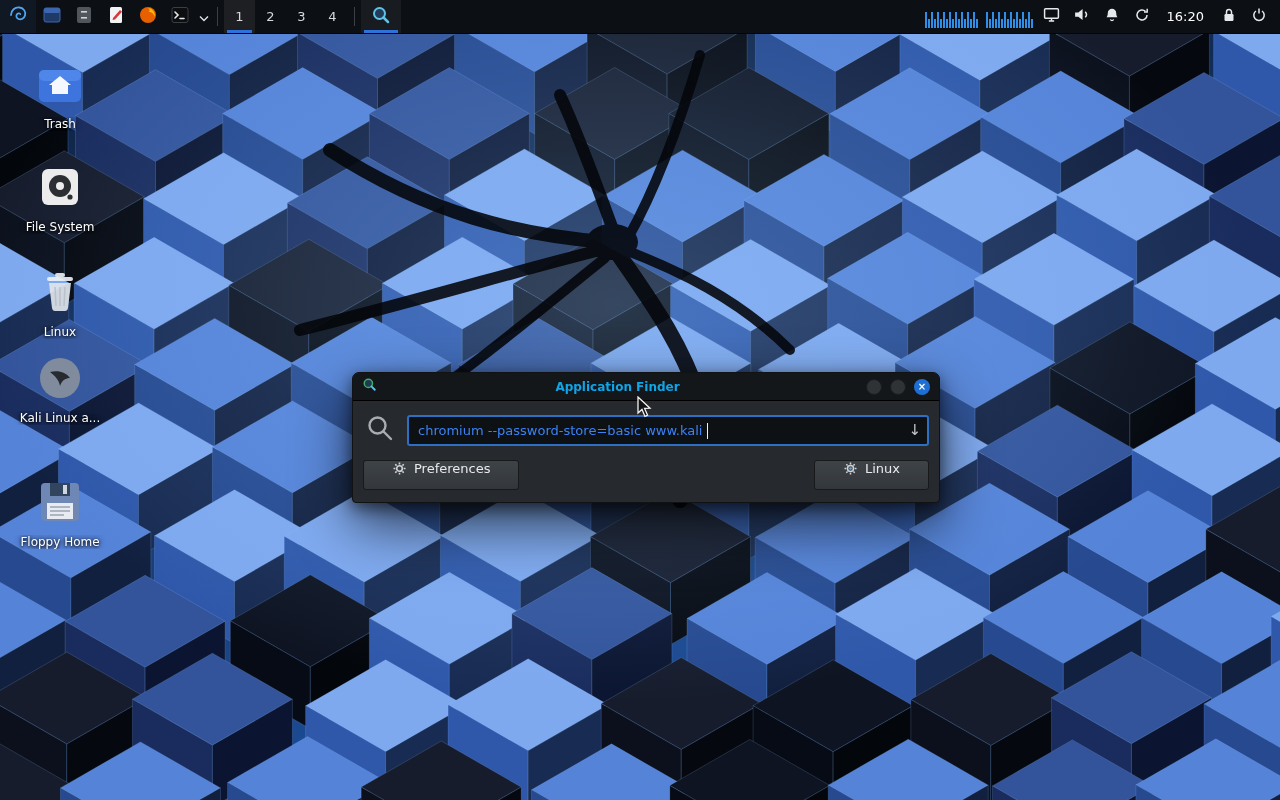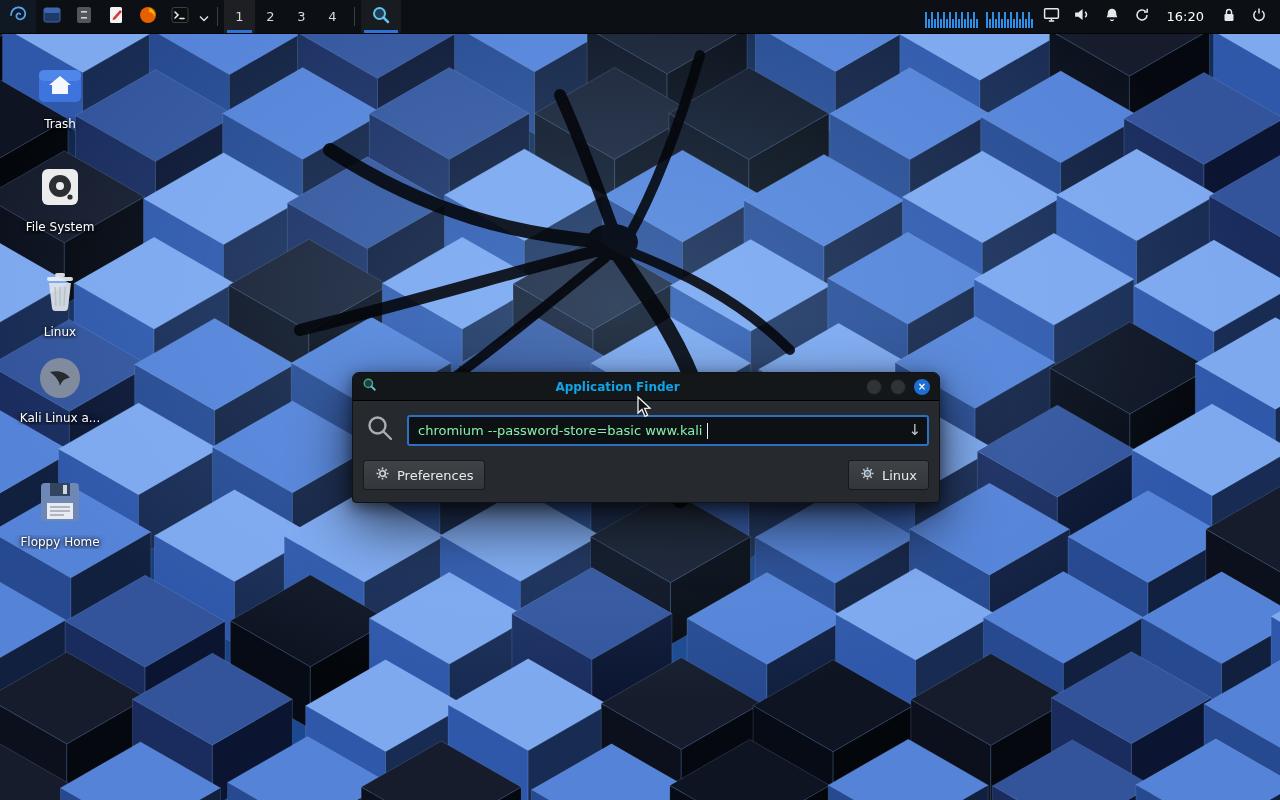--- a/index.html
+++ b/index.html
@@ -45,26 +45,26 @@
       align-items:center;padding:0 9px;border-bottom:1px solid #000}
   .fhead .title{flex:1;text-align:center;color:#0ea5e9;font-size:12px;font-weight:bold}
   .wmin,.wmax{width:14px;height:14px;border-radius:50%;background:#2f3336;
       border:1px solid #1a1d20;margin-left:8px}
   .wclose{width:16px;height:16px;border-radius:50%;background:#1e6fd4;color:#fff;
       font-size:10px;line-height:1;display:flex;align-items:center;justify-content:center;
       margin-left:8px;font-weight:bold}
   .srow{display:flex;align-items:center;padding:13px 10px 6px 13px;gap:13px}
   .input-wrap{flex:1;position:relative}
   input.cmd{width:100%;box-sizing:border-box;height:31px;background:#0e1113;
-      border:2px solid #2d6fc2;border-radius:3px;color:#86efac;font-size:13px;
+      border:2px solid #2d6fc2;border-radius:3px;color:#3b82f6;font-size:13px;
       font-family:"DejaVu Sans",sans-serif;padding:0 30px 0 9px;outline:none}
   .drop{position:absolute;right:8px;top:6px;color:#c3c7cb;font-size:15px}
   .caret{position:absolute;left:300px;top:8px;width:1px;height:16px;background:#f2f2f2}
   .brow{display:flex;justify-content:space-between;padding:8px 10px 12px}
-  .btn{display:flex;align-items:center;gap:7px;height:28px;padding:0 11px;
+  .btn{display:flex;align-items:flex-start;gap:7px;height:28px;padding:0 28px;
       background:linear-gradient(#3e4347,#33373b);border:1px solid #17191b;
       border-radius:3px;color:#e8eaec;font-size:13px}
   
   #cursor{position:absolute;left:636px;top:396px;z-index:100}
 </style>
 </head>
 <body>
 
 <div id="wall">
   <svg width="1280" height="800" viewBox="0 0 1280 800">

